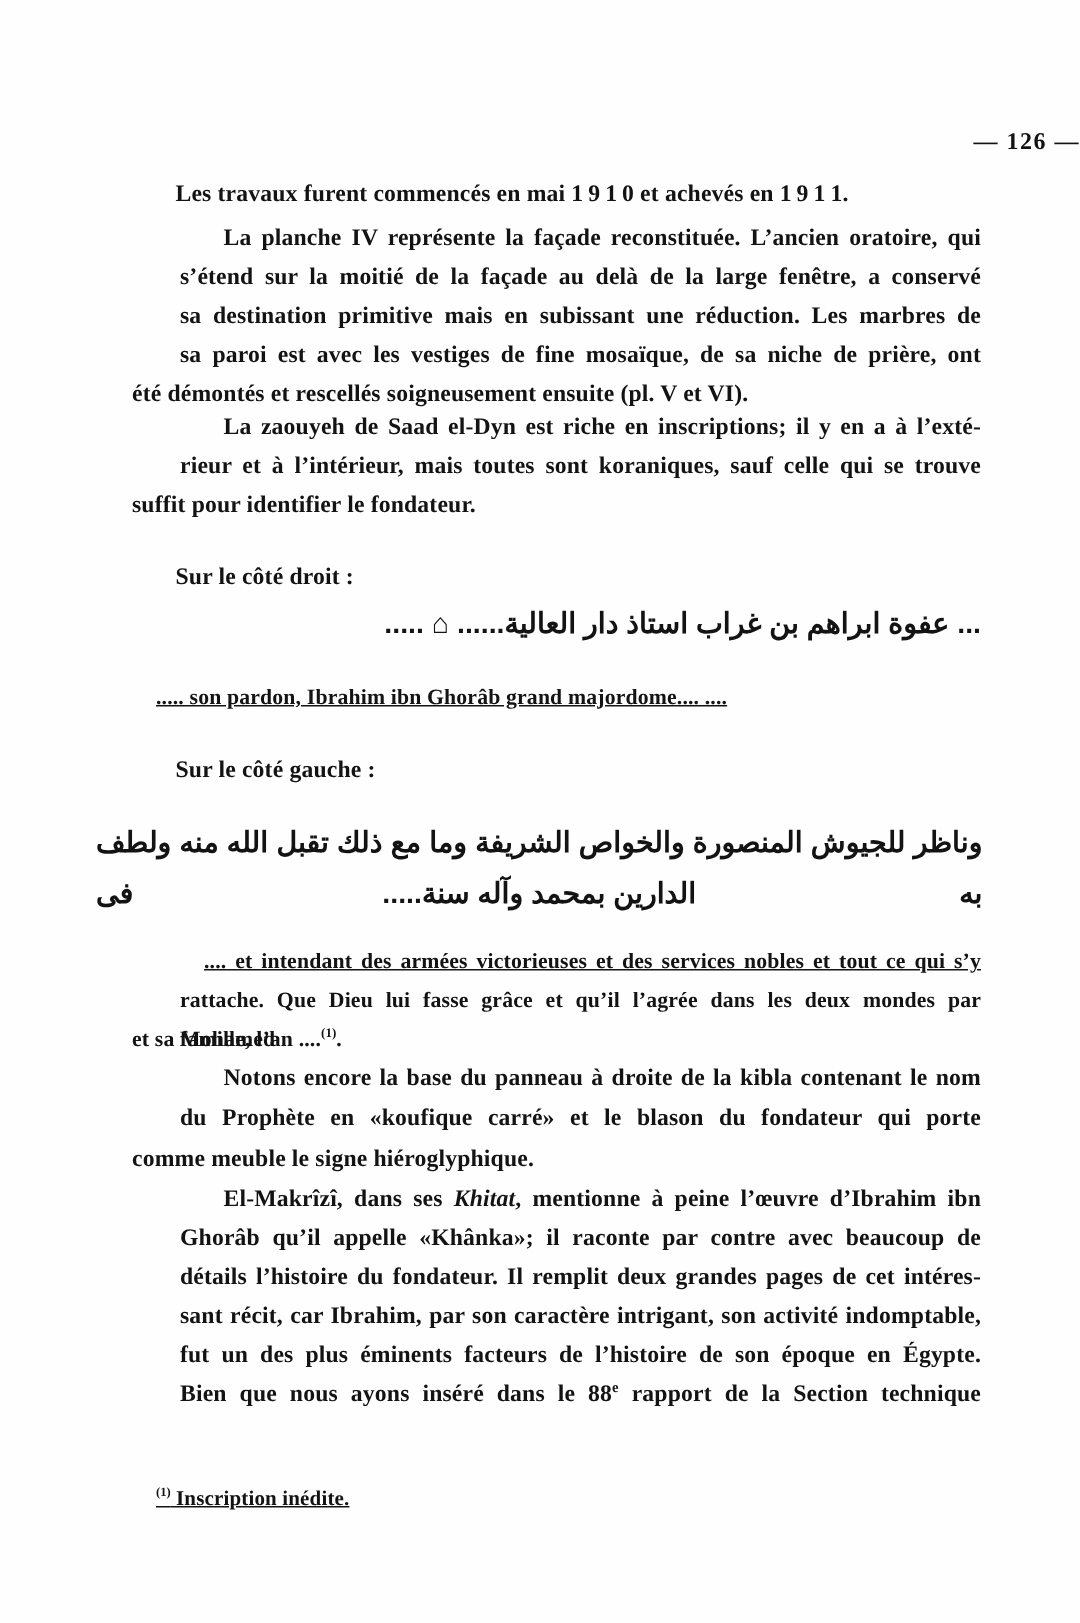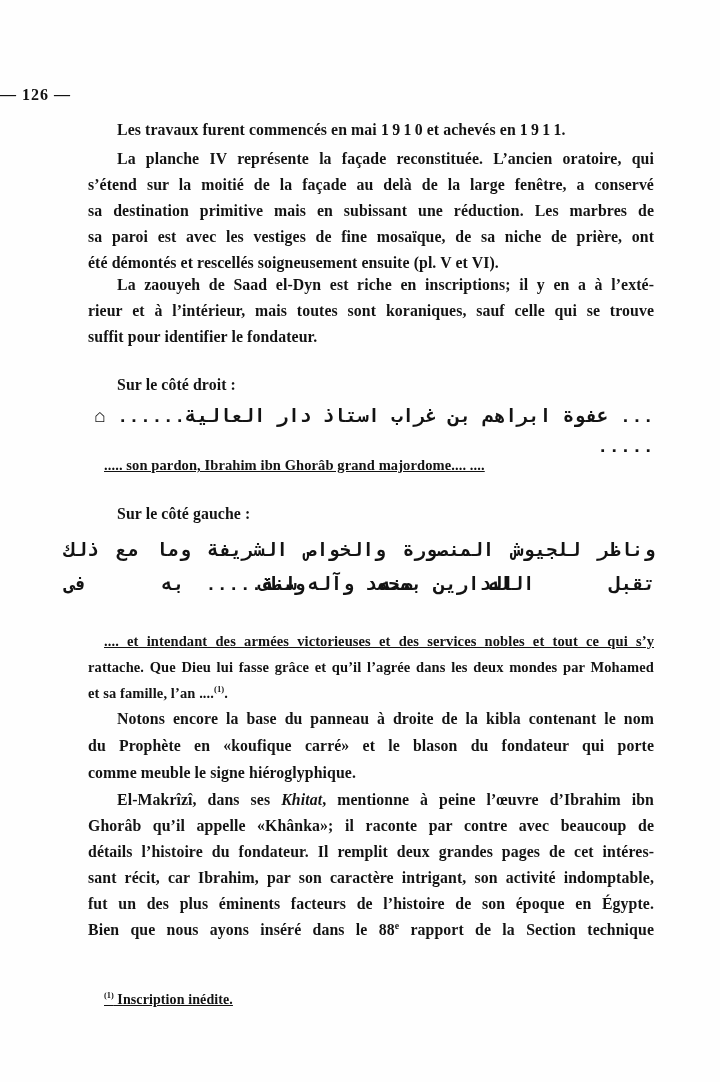--- a/index.html
+++ b/index.html
@@ -10,34 +10,34 @@
     background: #fefefe;
     color: #131313;
     font-family: "Liberation Serif", serif;
     font-weight: 700;
     overflow: hidden;
   }
   .blk { position: absolute; left: 88px; width: 566px; }
   .fr  { font-size: 15.8px; letter-spacing: 0.1px; }
   .line { height: 26px; line-height: 26px; }
   .lh27 .line { height: 27px; line-height: 27px; }
-  .jl { text-align: justify; text-align-last: justify; }
+  .jl { text-align: justify; text-align-last: justify; margin-left: 32px; }
   .indent { padding-left: 29px; }
   .indent-sm { padding-left: 16px; text-decoration: underline; }
-  .pagenum { left: 0; width: 720px; text-align: left; font-size: 16px; letter-spacing: 1px; }
+  .pagenum { left: 0; width: 720px; text-align: right; font-size: 16px; letter-spacing: 1px; }
   .small { font-size: 14.5px; }
   .small .line { height: 26px; line-height: 26px; }
   .ar {
-    font-family: Liberation Mono, monospace;
+    font-family: Liberation Sans, sans-serif;
     font-weight: 700;
     font-size: 19px;
     direction: rtl;
   }
   .ar-right { text-align: right; line-height: 30px; }
-  .arblk { left: 64px; width: 591px; }
+  .arblk { left: 64px; width: 591px; margin-top: 12px; }
   .ar .aline { height: 34px; line-height: 34px; }
   .ar .jus { text-align: justify; text-align-last: justify; }
   .ar .ral { text-align: center; }
   sup.fnref { font-size: 0.60em; vertical-align: super; line-height: 0; letter-spacing: 0; }
   sup.ord { font-size: 0.62em; vertical-align: super; line-height: 0; }
   .it { font-style: italic; }
   .footnote { font-size: 14px; margin-top: 34px; }
 </style>
 </head>
 <body>

